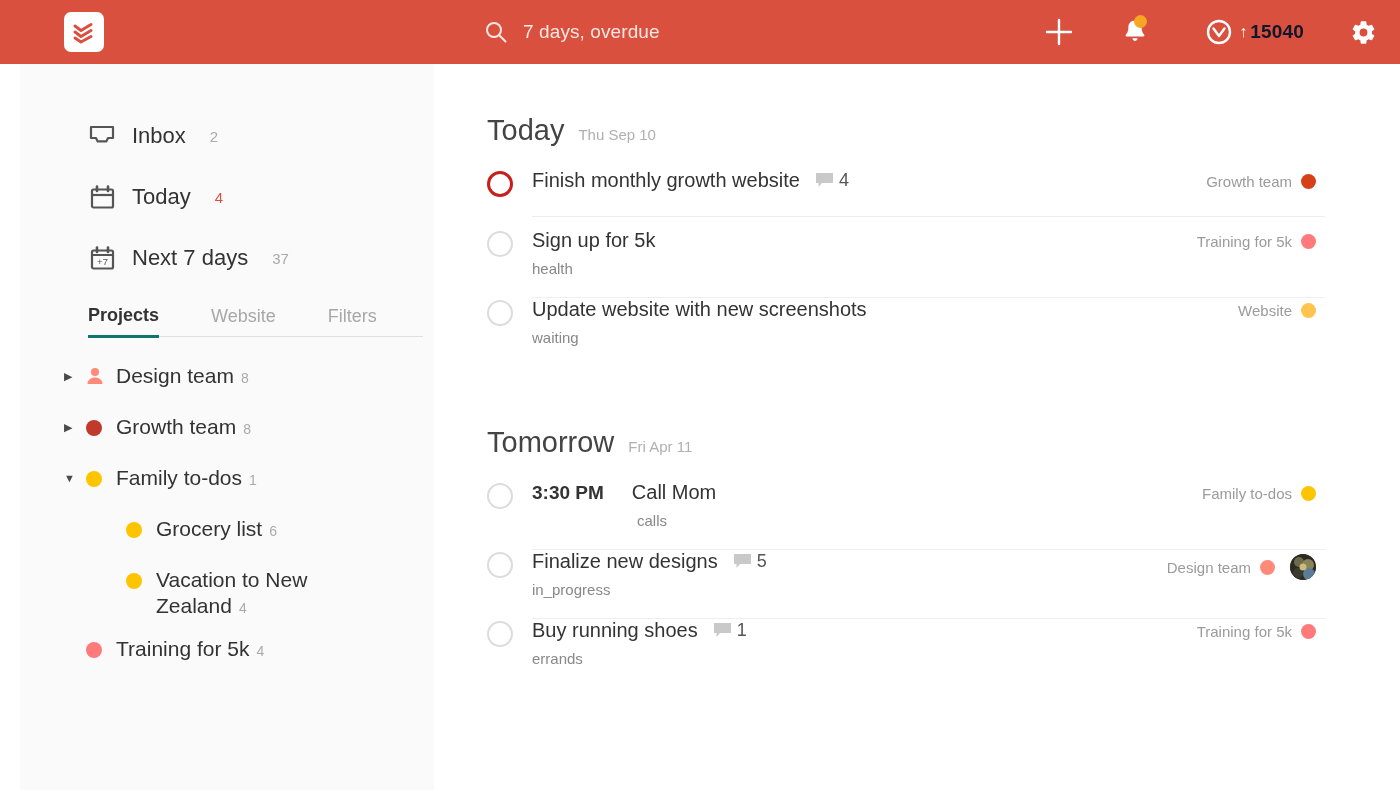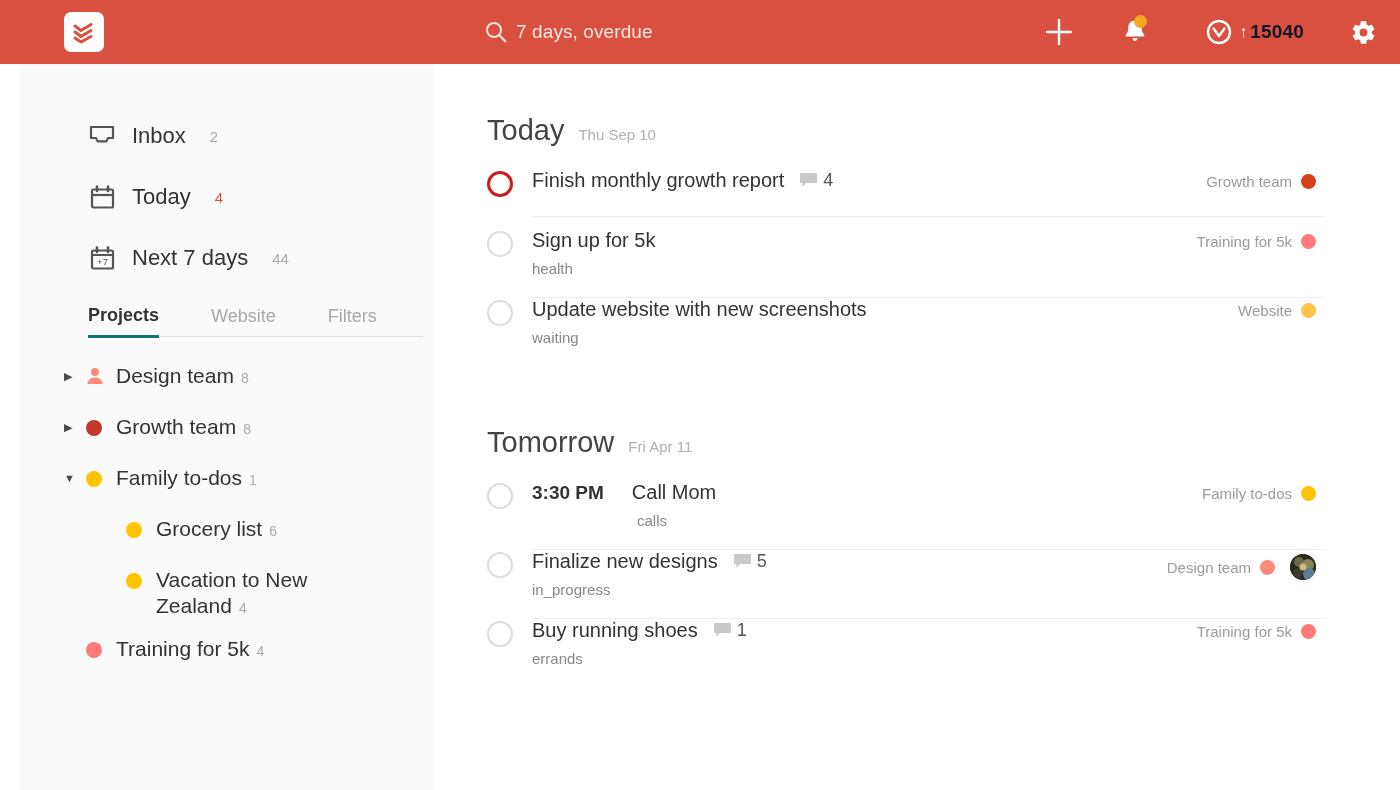--- a/index.html
+++ b/index.html
@@ -21,21 +21,21 @@
   .logo-wrap {
     position: absolute; left: 64px; top: 12px;
     width: 40px; height: 40px;
     background: #ffffff; border-radius: 7px;
     display: flex; align-items: center; justify-content: center;
   }
   .logo-wrap svg { display: block; }
 
   .search-area {
     position: absolute; left: 484px; top: 0; height: 64px;
-    display: flex; align-items: center; gap: 8px;
+    display: flex; align-items: center; gap: 15px;
   }
   .search-icon { display: block; }
   .search-text {
     color: #fbe7e3; font-size: 19px; letter-spacing: 0.1px;
     white-space: nowrap;
   }
 
   .hdr-actions {
     position: absolute; right: 0; top: 0; height: 64px;
     display: flex; align-items: center;
@@ -252,21 +252,21 @@
       <span class="nav-icon">
         <svg width="25" height="25" viewBox="0 0 25 25">
           <rect x="2" y="4.5" width="21" height="18" rx="1.5" fill="none" stroke="#555" stroke-width="2.2"></rect>
           <line x1="2" y1="9" x2="23" y2="9" stroke="#555" stroke-width="2"></line>
           <line x1="7" y1="1.5" x2="7" y2="6" stroke="#555" stroke-width="2.6" stroke-linecap="round"></line>
           <line x1="18" y1="1.5" x2="18" y2="6" stroke="#555" stroke-width="2.6" stroke-linecap="round"></line>
           <text x="12.5" y="19" font-size="9.5" font-family="Liberation Sans, sans-serif" fill="#555" text-anchor="middle">+7</text>
         </svg>
       </span>
       <span class="nav-label">Next 7 days</span>
-      <span class="nav-count">44</span>
+      <span class="nav-count">37</span>
     </div>
 
     <div class="tabs">
       <div class="tab active">Projects</div>
       <div class="tab">Website</div>
       <div class="tab">Filters</div>
     </div>
 
     <div class="projects" id="project-list">
         <div class="proj-row">
@@ -304,21 +304,21 @@
 
   <div class="main" id="main-content">
       <div class="section-head" style="margin-top: 50px; margin-bottom: 22px;">
         <span class="section-title">Today</span>
         <span class="section-date">Thu Sep 10</span>
       </div>
       <div class="task">
         <div class="checkbox priority" style="top: 2px;"></div>
         <div class="task-inner" style="padding-top: 0px; padding-bottom: 24px;">
           <div class="task-line">
-            <span class="task-title">Finish monthly growth report</span>
+            <span class="task-title">Finish monthly growth website</span>
             <span class="comment-wrap">
               <svg width="19" height="17" viewBox="0 0 19 17">
                 <path d="M1 1h17v10H7l-3.5 4V11H1z" fill="#c9c9c9"></path>
               </svg>
               <span class="comment-count">4</span>
             </span>
           </div>
           <div class="task-right" style="top: 4px;">
             <span class="proj-name">Growth team</span>
             <span class="proj-chip" style="background: rgb(214, 64, 25);"></span>

